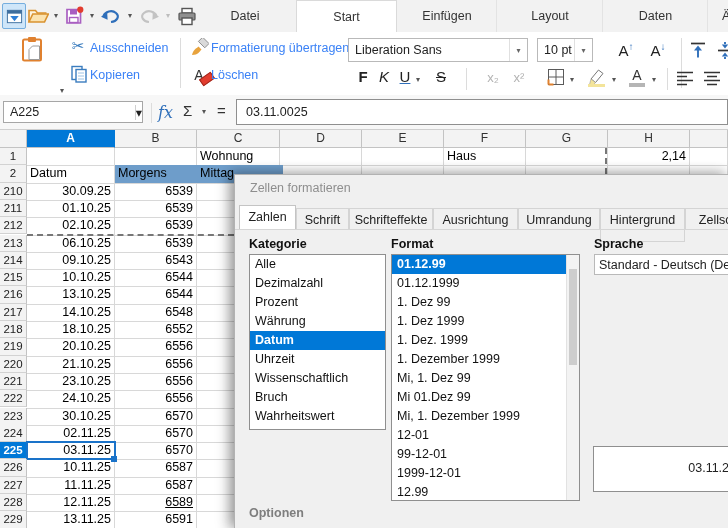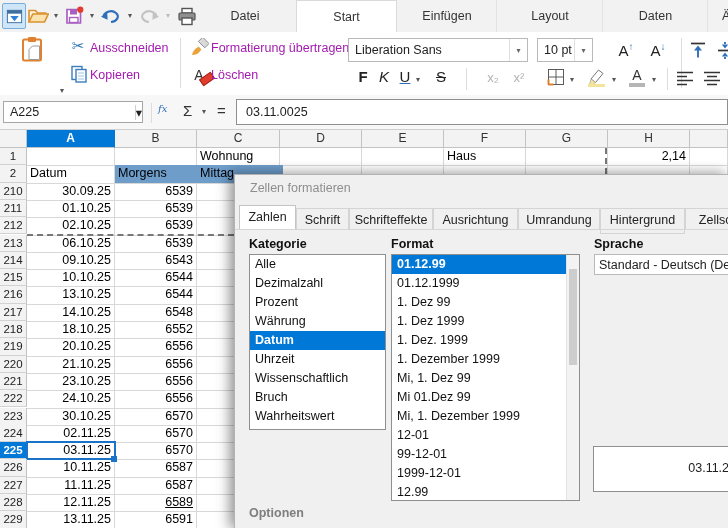--- a/index.html
+++ b/index.html
@@ -13,34 +13,34 @@
   .qbtn{position:absolute;top:3px;height:26px;display:flex;align-items:center;justify-content:center;}
   .qbtn.hl{background:#cfe6f9;border:1px solid #76aede;border-radius:2px;box-sizing:border-box;}
   .dd{font-size:8px;color:#555;line-height:1;}
   .dd.dis{color:#bdbdbd;}
   .ui-tab{position:absolute;top:0;height:32px;line-height:32px;text-align:center;color:#333;cursor:default;}
   .ui-tab.active{background:#fff;border:1px solid #dadada;border-bottom:none;height:33px;box-sizing:border-box;}
   .tabsep{position:absolute;top:0;width:1px;height:32px;background:#e3e3e3;}
 
   
   #ribbon{left:0;top:32px;width:728px;height:63px;background:#fff;border-bottom:1px solid #cfcfcf;}
-  .rlabel{position:absolute;color:#a21caf;white-space:nowrap;}
+  .rlabel{position:absolute;color:#3b82f6;white-space:nowrap;}
   .vsep{position:absolute;width:1px;background:#dcdcdc;}
   .combo{position:absolute;background:#fff;border:1px solid #b9b9b9;box-sizing:border-box;display:flex;align-items:center;}
   .combo .ctext{flex:1;padding-left:6px;white-space:nowrap;overflow:hidden;}
   .combo .carr{width:17px;text-align:center;color:#666;font-size:8px;border-left:1px solid #e0e0e0;align-self:stretch;display:flex;align-items:center;justify-content:center;}
   .fmt-letter{position:absolute;font-size:15px;color:#222;text-align:center;}
   .gray{color:#b3b3b3!important;}
   .icostack{position:absolute;display:flex;align-items:center;justify-content:center;}
 
   
   #fbar{left:0;top:95px;width:728px;height:35px;background:#f7f7f7;border-bottom:1px solid #cfcfcf;box-sizing:border-box;}
   #namebox{left:3px;top:6px;width:140px;height:22px;background:#fff;border:1px solid #a6a6a6;box-sizing:border-box;display:flex;align-items:center;}
   #namebox .ctext{flex:1;padding-left:6px;}
-  #fxicon{left:158px;top:8px;font-family:"DejaVu Serif",serif;font-style:italic;color:#2f6fba;font-size:10px;}
+  #fxicon{left:158px;top:8px;font-family:"DejaVu Serif",serif;font-style:italic;color:#2f6fba;font-size:16px;}
   #sumicon{left:183px;top:7px;font-size:15px;color:#333;}
   #eqicon{left:217px;top:7px;font-size:15px;color:#333;}
   #finput{left:236px;top:4px;width:492px;height:26px;background:#fff;border:1px solid #8f8f8f;box-sizing:border-box;line-height:24px;padding-left:9px;}
 
   
   #grid{left:0;top:130px;width:728px;height:398px;background:#fff;overflow:hidden;}
   .colhdr{position:absolute;top:0;height:18px;background:#f3f3f3;border-right:1px solid #c3c3c3;border-bottom:1px solid #c3c3c3;box-sizing:border-box;text-align:center;line-height:17px;font-size:12px;color:#333;}
   .colhdr.sel{background:#0078d7;color:#fff;font-weight:bold;border-right:1px solid #0078d7;}
   #corner{left:0;top:0;width:27px;height:18px;background:#f3f3f3;border-right:1px solid #c3c3c3;border-bottom:1px solid #c3c3c3;box-sizing:border-box;}
   .rowhdr{position:absolute;left:0;width:27px;background:#f3f3f3;border-right:1px solid #c3c3c3;border-bottom:1px solid #d2d2d2;box-sizing:border-box;text-align:center;font-size:11.5px;color:#222;}
@@ -401,21 +401,21 @@
     </div>
 
   <div id="dialog" class="abs">
     <div id="dlg-title">Zellen formatieren</div>
     <div id="dlg-tabs">
         <div class="dtab active" style="left: 4px; width: 57px; top: 30px; height: 25px;">Zahlen</div>
         <div class="dtab" style="left: 61px; width: 53px; top: 33px; height: 22px;">Schrift</div>
         <div class="dtab" style="left: 114px; width: 84px; top: 33px; height: 22px;">Schrifteffekte</div>
         <div class="dtab" style="left: 198px; width: 85px; top: 33px; height: 22px;">Ausrichtung</div>
         <div class="dtab" style="left: 283px; width: 82px; top: 33px; height: 22px;">Umrandung</div>
-        <div class="dtab" style="left: 365px; width: 85px; top: 33px; height: 26px;">Hintergrund</div>
+        <div class="dtab" style="left: 365px; width: 85px; top: 33px; height: 34px;">Hintergrund</div>
         <div class="dtab" style="left: 450px; width: 84px; top: 33px; height: 22px;">Zellschutz</div>
       </div>
     <div class="abs" style="left:0;top:54px;width:494px;height:1px;background:#d6d6d6;"></div>
 
     <div class="dlg-label" style="left:14px;top:62px;">Kategorie</div>
     <div class="listbox" id="cat-list" style="left:14px;top:79px;width:137px;height:176px;">
         <div class="litem">Alle</div>
         <div class="litem">Dezimalzahl</div>
         <div class="litem">Prozent</div>
         <div class="litem">Währung</div>

